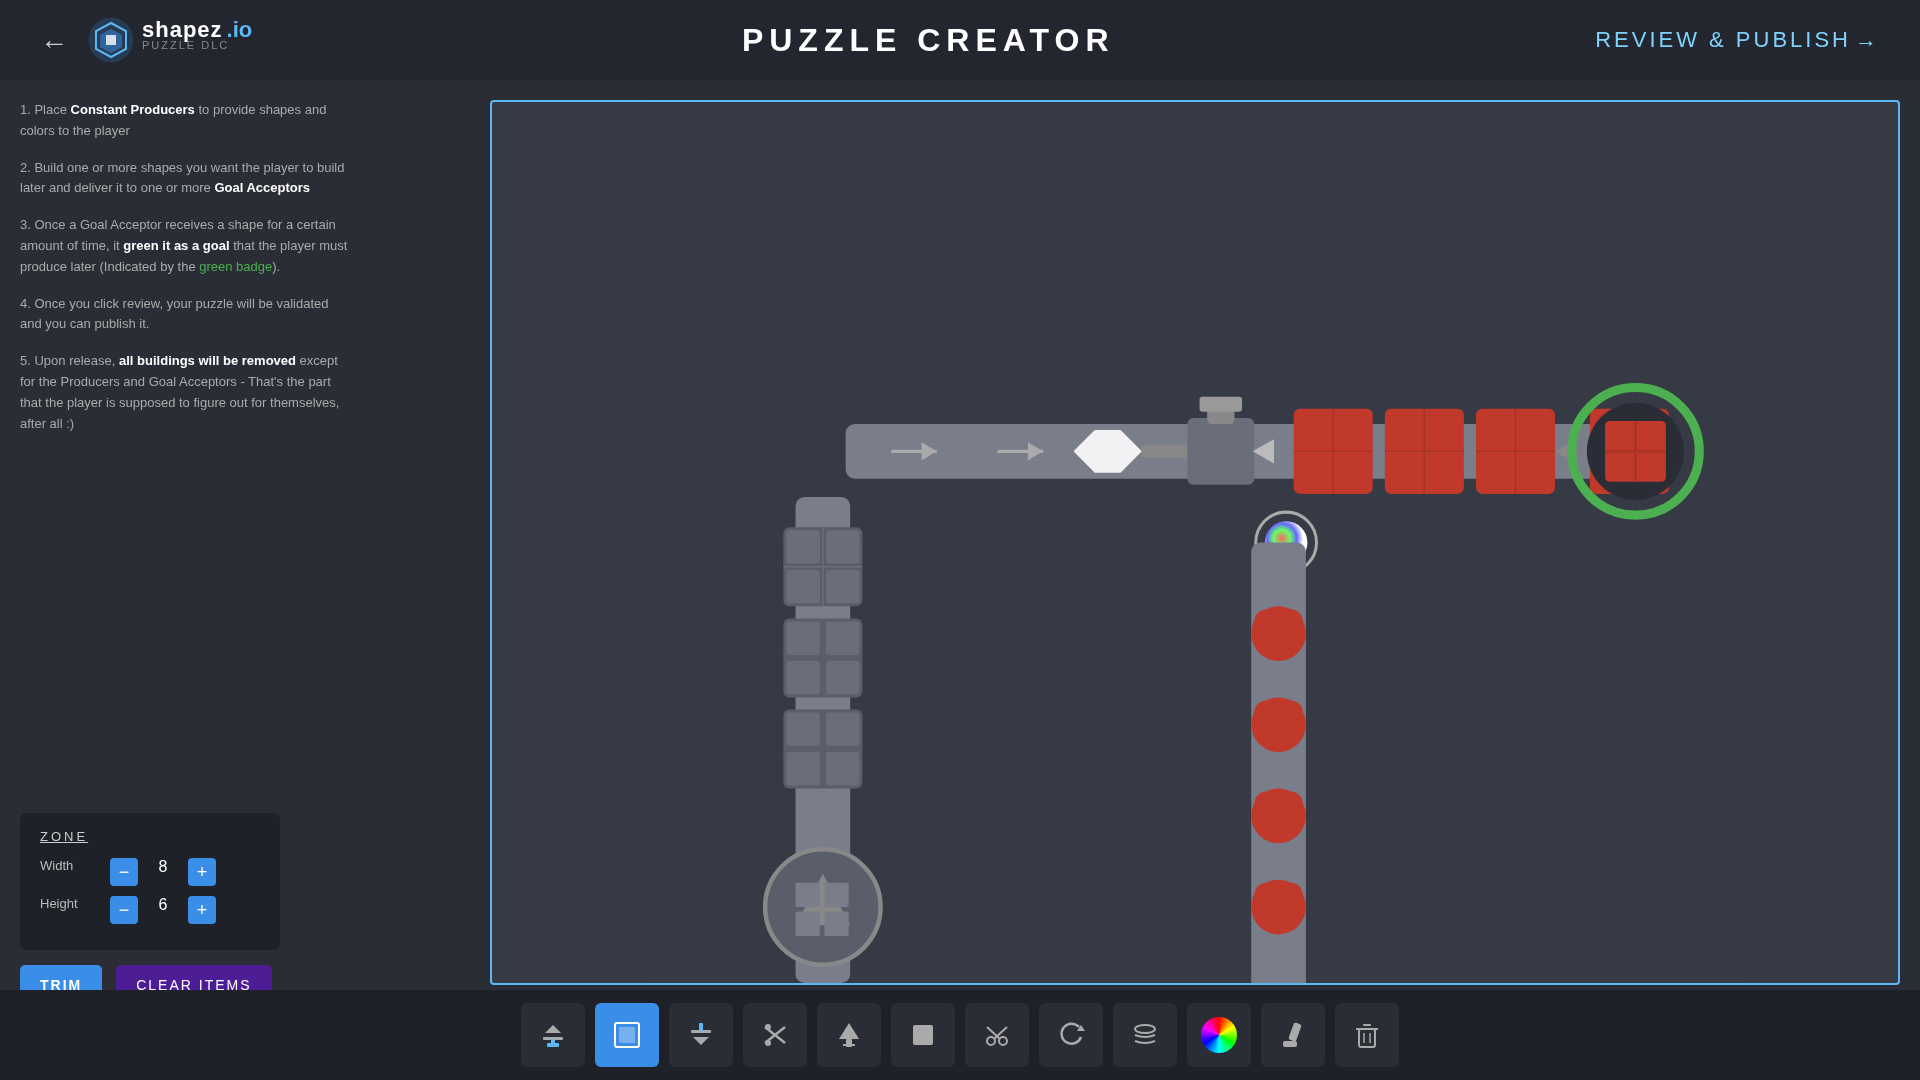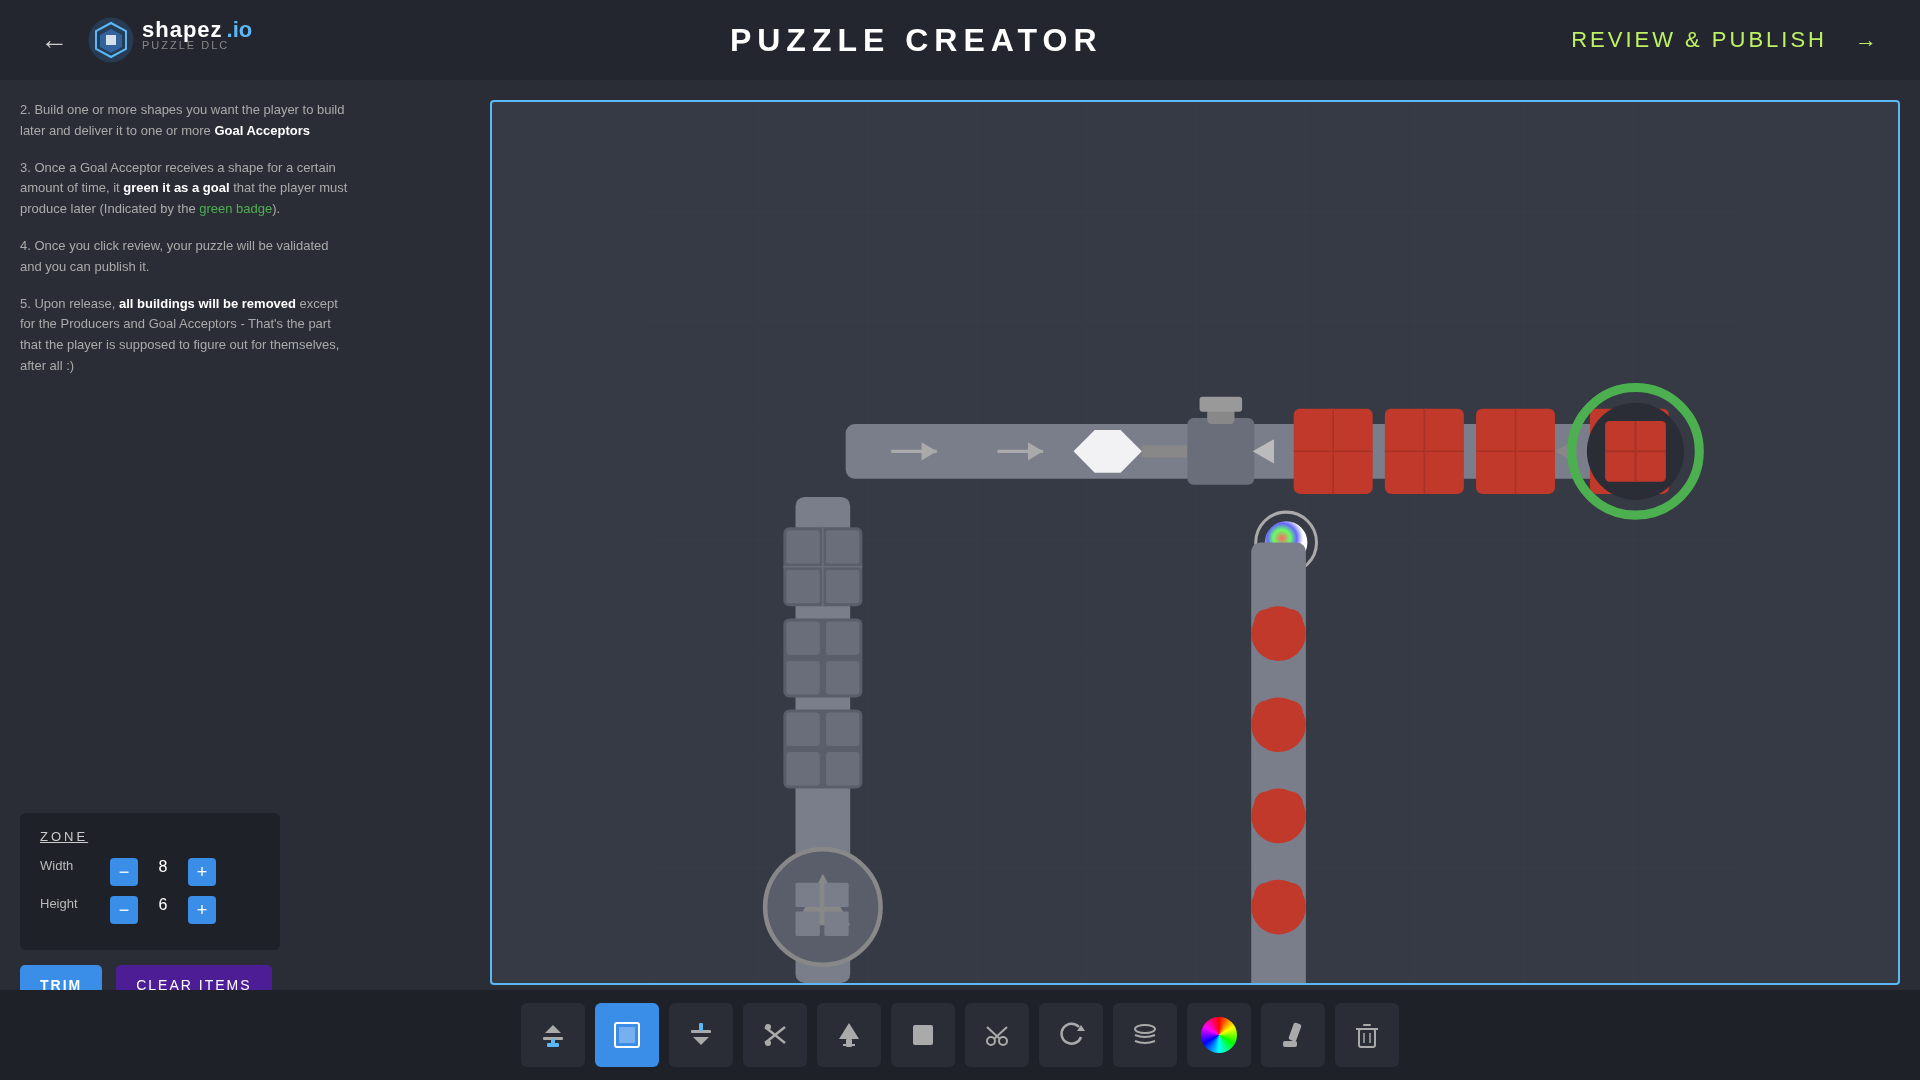--- a/index.html
+++ b/index.html
@@ -72,24 +72,24 @@
       font-weight: bold;
       letter-spacing: 6px;
       color: #fff;
       text-transform: uppercase;
       margin-left: 9px;
     }
 
     .review-btn {
       display: flex;
       align-items: center;
-      gap: 28px;
+      gap: 4px;
       background: none;
       border: none;
-      color: #bef264;
+      color: #7dd3fc;
       font-size: 22px;
       letter-spacing: 3px;
       cursor: pointer;
       text-transform: uppercase;
     }
 
     
     .instructions {
       position: absolute;
       top: 100px;
@@ -315,20 +315,23 @@
   <div class="header-title">PUZZLE CREATOR</div>
 
   <button class="review-btn">
     <span>REVIEW &amp; PUBLISH</span>
     <span>→</span>
   </button>
 </div>
 
 <div class="instructions">
   <p>
+    <span>1. Place </span><strong>Constant Producers</strong><span> to provide shapes and colors to the player</span>
+  </p>
+  <p>
     <span>2. Build one or more shapes you want the player to build later and deliver it to one or more </span><strong>Goal Acceptors</strong>
   </p>
   <p>
     <span>3. Once a Goal Acceptor receives a shape for a certain amount of time, it </span><strong>green it as a goal</strong><span> that the player must produce later (Indicated by the </span><span class="green-text">green badge</span><span>).</span>
   </p>
   <p>4. Once you click review, your puzzle will be validated and you can publish it.</p>
   <p>
     <span>5. Upon release, </span><strong>all buildings will be removed</strong><span> except for the Producers and Goal Acceptors - That's the part that the player is supposed to figure out for themselves, after all :)</span>
   </p>
 </div>

